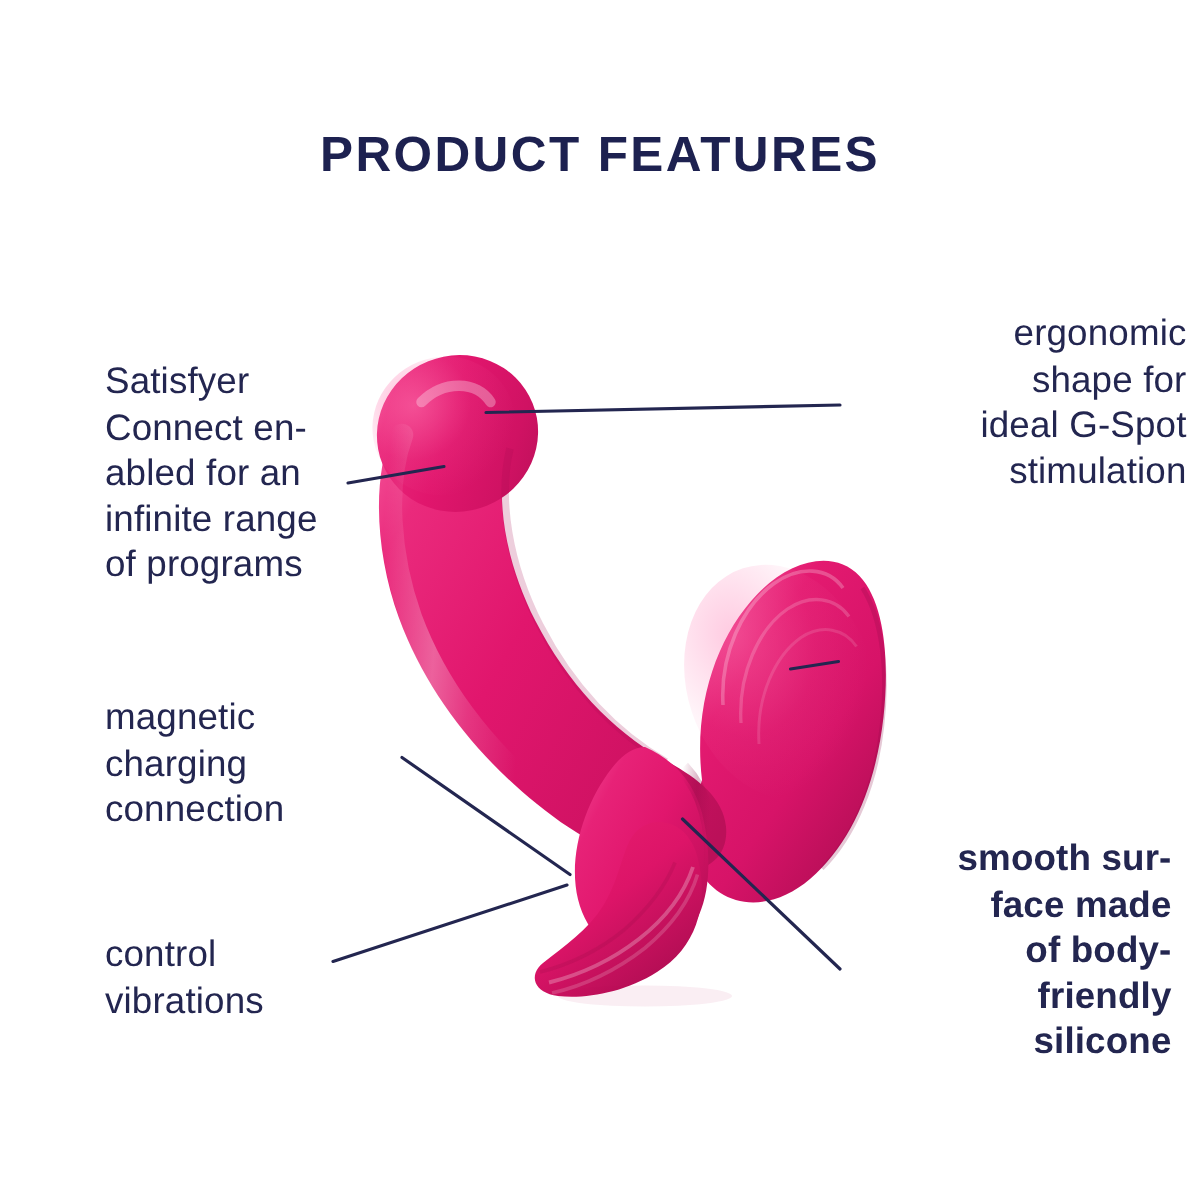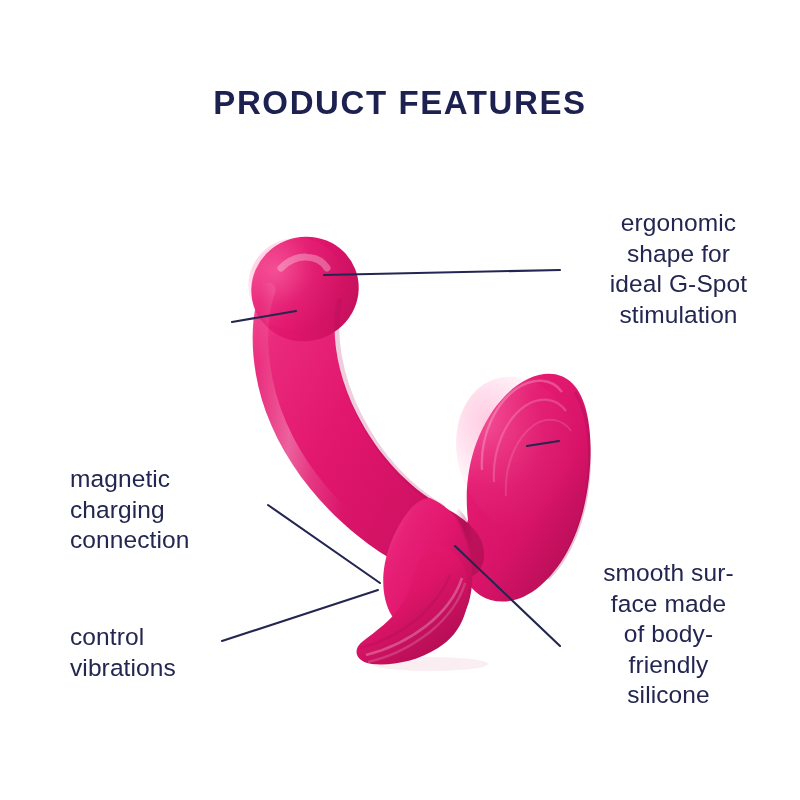--- a/index.html
+++ b/index.html
@@ -38,28 +38,28 @@
   .callout {
     position: absolute;
     color: #232650;
     font-family: "Liberation Sans", sans-serif;
     font-size: 24.5px;
     line-height: 30.5px;
     letter-spacing: 0.1px;
     white-space: pre-line;
   }
   .callout.left  { text-align: left; }
-  .callout.right { text-align: center; }
+  .callout.right { text-align: right; }
 
   #callout-connect     { left: 70px;  top: 240px; width: 210px; }
   #callout-magnetic    { left: 70px;  top: 464px; width: 200px; }
   #callout-control     { left: 70px;  top: 622px; width: 200px; }
   #callout-ergonomic   { left: 566px; top: 208px; width: 225px; }
   #callout-flattened   { left: 566px; top: 396px; width: 225px; }
-  #callout-smooth      { left: 556px; top: 558px; width: 225px; }
+  #callout-smooth      { left: 556px; top: 558px; width: 225px; font-weight: bold; }
 
   
   #artwork, #leaders {
     position: absolute;
     left: 0;
     top: 0;
     width: 800px;
     height: 800px;
   }
   #leaders { pointer-events: none; }
@@ -204,20 +204,25 @@
 
   <svg id="leaders" viewBox="0 0 800 800">
     <line class="leader-line" x1="232" y1="322" x2="296" y2="311"></line>
     <line class="leader-line" x1="268" y1="505" x2="380" y2="583"></line>
     <line class="leader-line" x1="222" y1="641" x2="378" y2="590"></line>
     <line class="leader-line" x1="324" y1="275" x2="560" y2="270"></line>
     <line class="leader-line" x1="527" y1="446" x2="559" y2="441"></line>
     <line class="leader-line" x1="455" y1="546" x2="560" y2="646"></line>
   </svg>
 
+  <div class="callout left" id="callout-connect">Satisfyer
+Connect en-
+abled for an
+infinite range
+of programs</div>
 
   <div class="callout left" id="callout-magnetic">magnetic
 charging
 connection</div>
 
   <div class="callout left" id="callout-control">control
 vibrations</div>
 
   <div class="callout right" id="callout-ergonomic">ergonomic
 shape for

